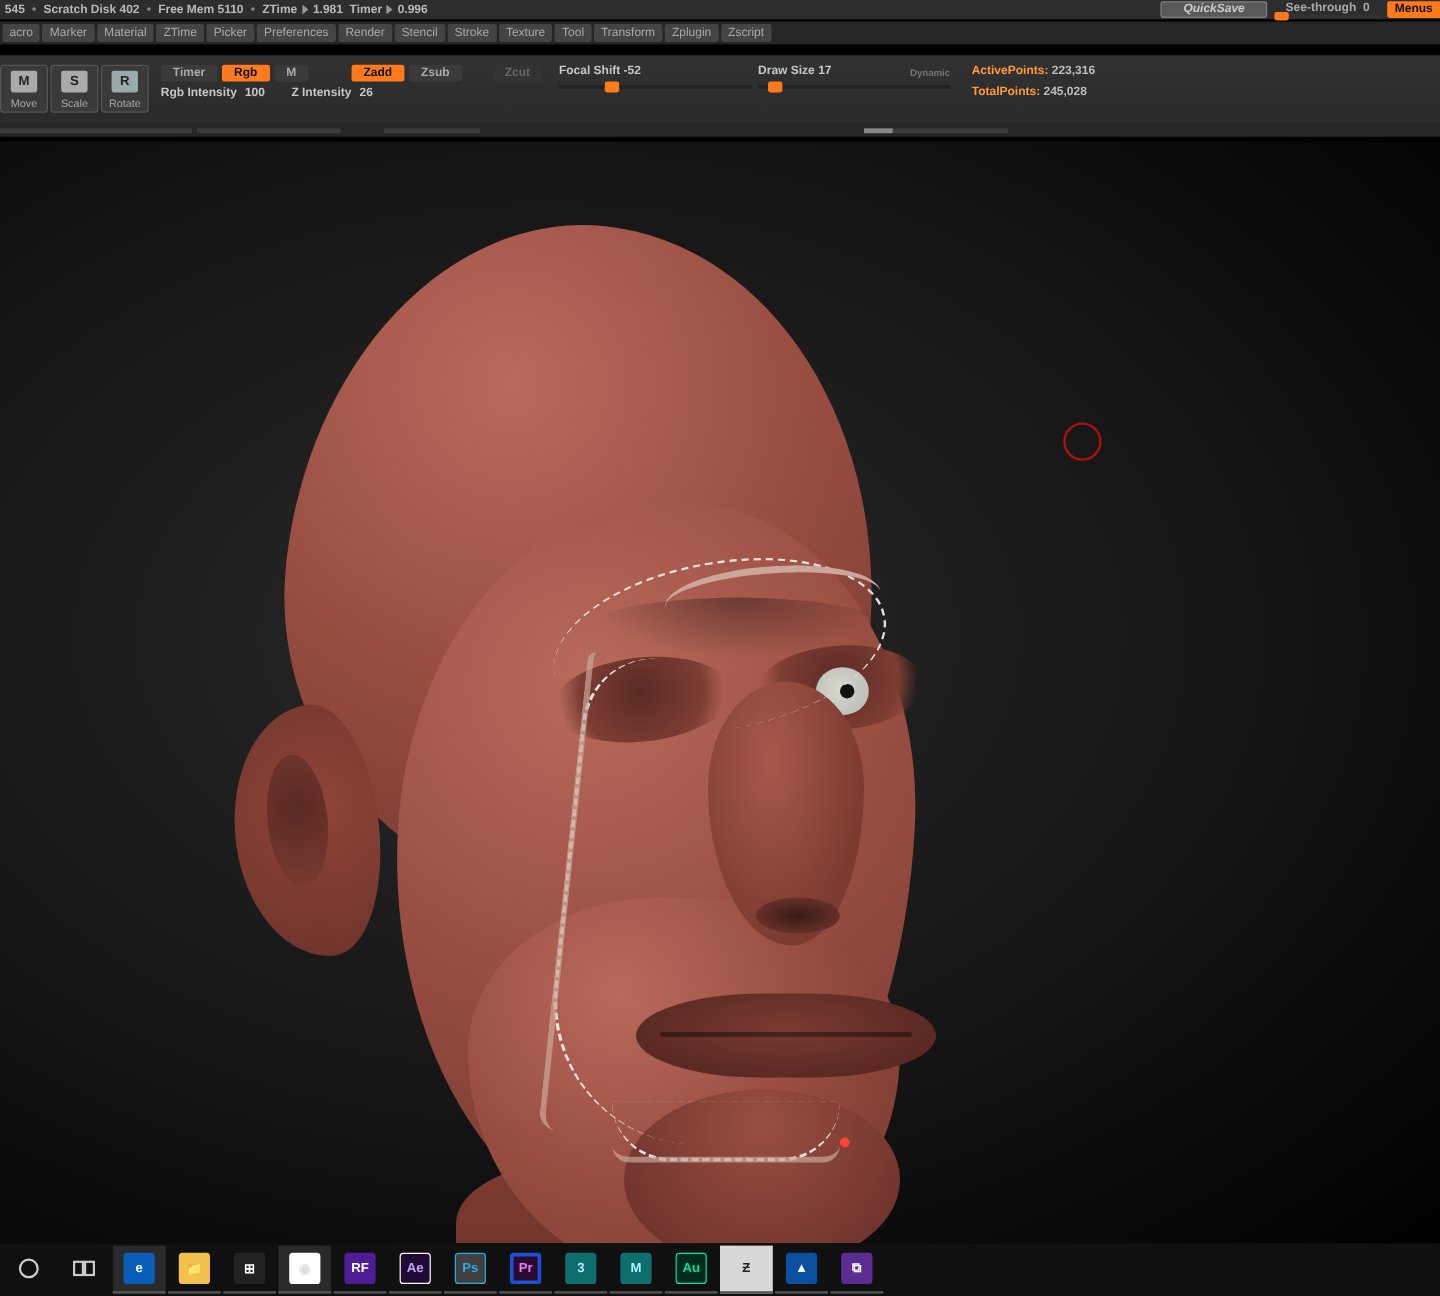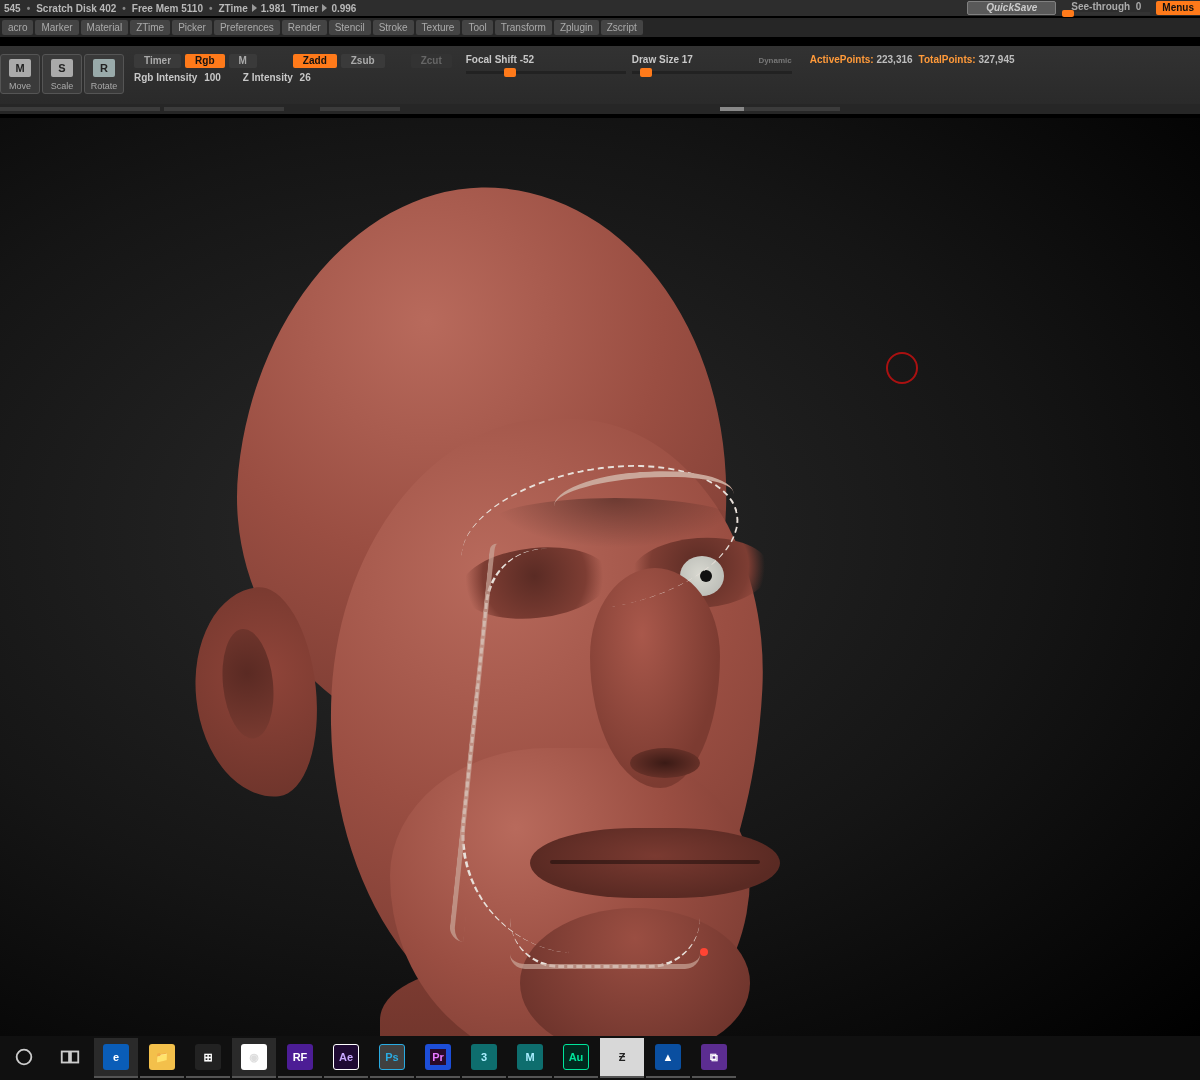--- a/index.html
+++ b/index.html
@@ -30,21 +30,21 @@
   .btnrow{display:flex;gap:4px;align-items:center}
   .pill{height:14px;line-height:14px;padding:0 10px;background:#3a3a3a;color:#aaa;border-radius:2px;font-weight:bold}
   .pill.on{background:#ff7a1a;color:#111}
   .pill.dim{color:#666;background:#333}
   .lbl{color:#c8c8c8;font-weight:bold;margin-right:4px}
   .slider{display:flex;flex-direction:column;margin-left:14px}
   .slider .sl-lbl{font-weight:bold;color:#c8c8c8}
   .slider .sl-track{width:160px;height:3px;background:#222;margin-top:6px;position:relative}
   .slider .sl-knob{position:absolute;top:-3px;width:12px;height:9px;background:#ff7a1a;border-radius:2px}
   .dyn{font-size:8px;color:#777;align-self:flex-end;margin-top:-4px}
-  .stats{display:flex;flex-direction:row;gap:6px;margin-left:18px;color:#bdbdbd;font-weight:bold}
+  .stats{display:flex;flex-direction:column;gap:6px;margin-left:18px;color:#bdbdbd;font-weight:bold}
   .stats span.k{color:#ff9a3a}
 
   
   .underbar{position:absolute;left:0;top:104px;right:0;height:10px;background:#262626}
   .underbar .seg{position:absolute;top:3px;height:4px;background:#3b3b3b}
   .underbar .mem{position:absolute;right:360px;top:3px;width:120px;height:4px;background:#3b3b3b}
   .underbar .mem::after{content:"";position:absolute;left:0;top:0;width:24px;height:4px;background:#888}
 
   
   .viewport{position:absolute;left:0;top:118px;right:0;bottom:44px;background:radial-gradient(ellipse at 38% 45%,#2a2a2a 0%,#151515 55%,#000 100%);overflow:hidden}
@@ -185,21 +185,21 @@
       <span><span>Draw Size</span> <span>17</span></span>
       <span class="dyn">Dynamic</span>
     </div>
     <div class="sl-track">
         <div class="sl-knob" style="left:8px"></div>
       </div>
   </div>
 
   <div class="stats">
     <div><span class="k">ActivePoints:</span>&nbsp;<span>223,316</span></div>
-    <div><span class="k">TotalPoints:</span>&nbsp;<span>327,945</span></div>
+    <div><span class="k">TotalPoints:</span>&nbsp;<span>245,028</span></div>
   </div>
 </div>
 
 <div class="underbar">
   <div class="seg" style="left:0;width:160px"></div>
   <div class="seg" style="left:164px;width:120px"></div>
   <div class="seg" style="left:320px;width:80px"></div>
   <div class="mem"></div>
 </div>
 
@@ -254,21 +254,21 @@
   <div class="tb app">
       <div class="sq" style="background:#4c1d95;color:#fff">RF</div>
     </div>
   <div class="tb app">
       <div class="sq" style="background:#1f0a33;color:#c8a8ff;border:1px solid #ffffff">Ae</div>
     </div>
   <div class="tb app">
       <div class="sq" style="background:#404040;color:#29abe2;border:1px solid #29abe2">Ps</div>
     </div>
   <div class="tb app">
-      <div class="sq" style="background:#2a0a2a;color:#e878ff;border:5px solid #1d4ed8">Pr</div>
+      <div class="sq" style="background:#2a0a2a;color:#e878ff;border:3px solid #1d4ed8">Pr</div>
     </div>
   <div class="tb app">
       <div class="sq" style="background:#0e6e6e;color:#aef">3</div>
     </div>
   <div class="tb app">
       <div class="sq" style="background:#0e6e6e;color:#aef">M</div>
     </div>
   <div class="tb app">
       <div class="sq" style="background:#002a1e;color:#00e59b;border:1px solid #00e59b">Au</div>
     </div>

